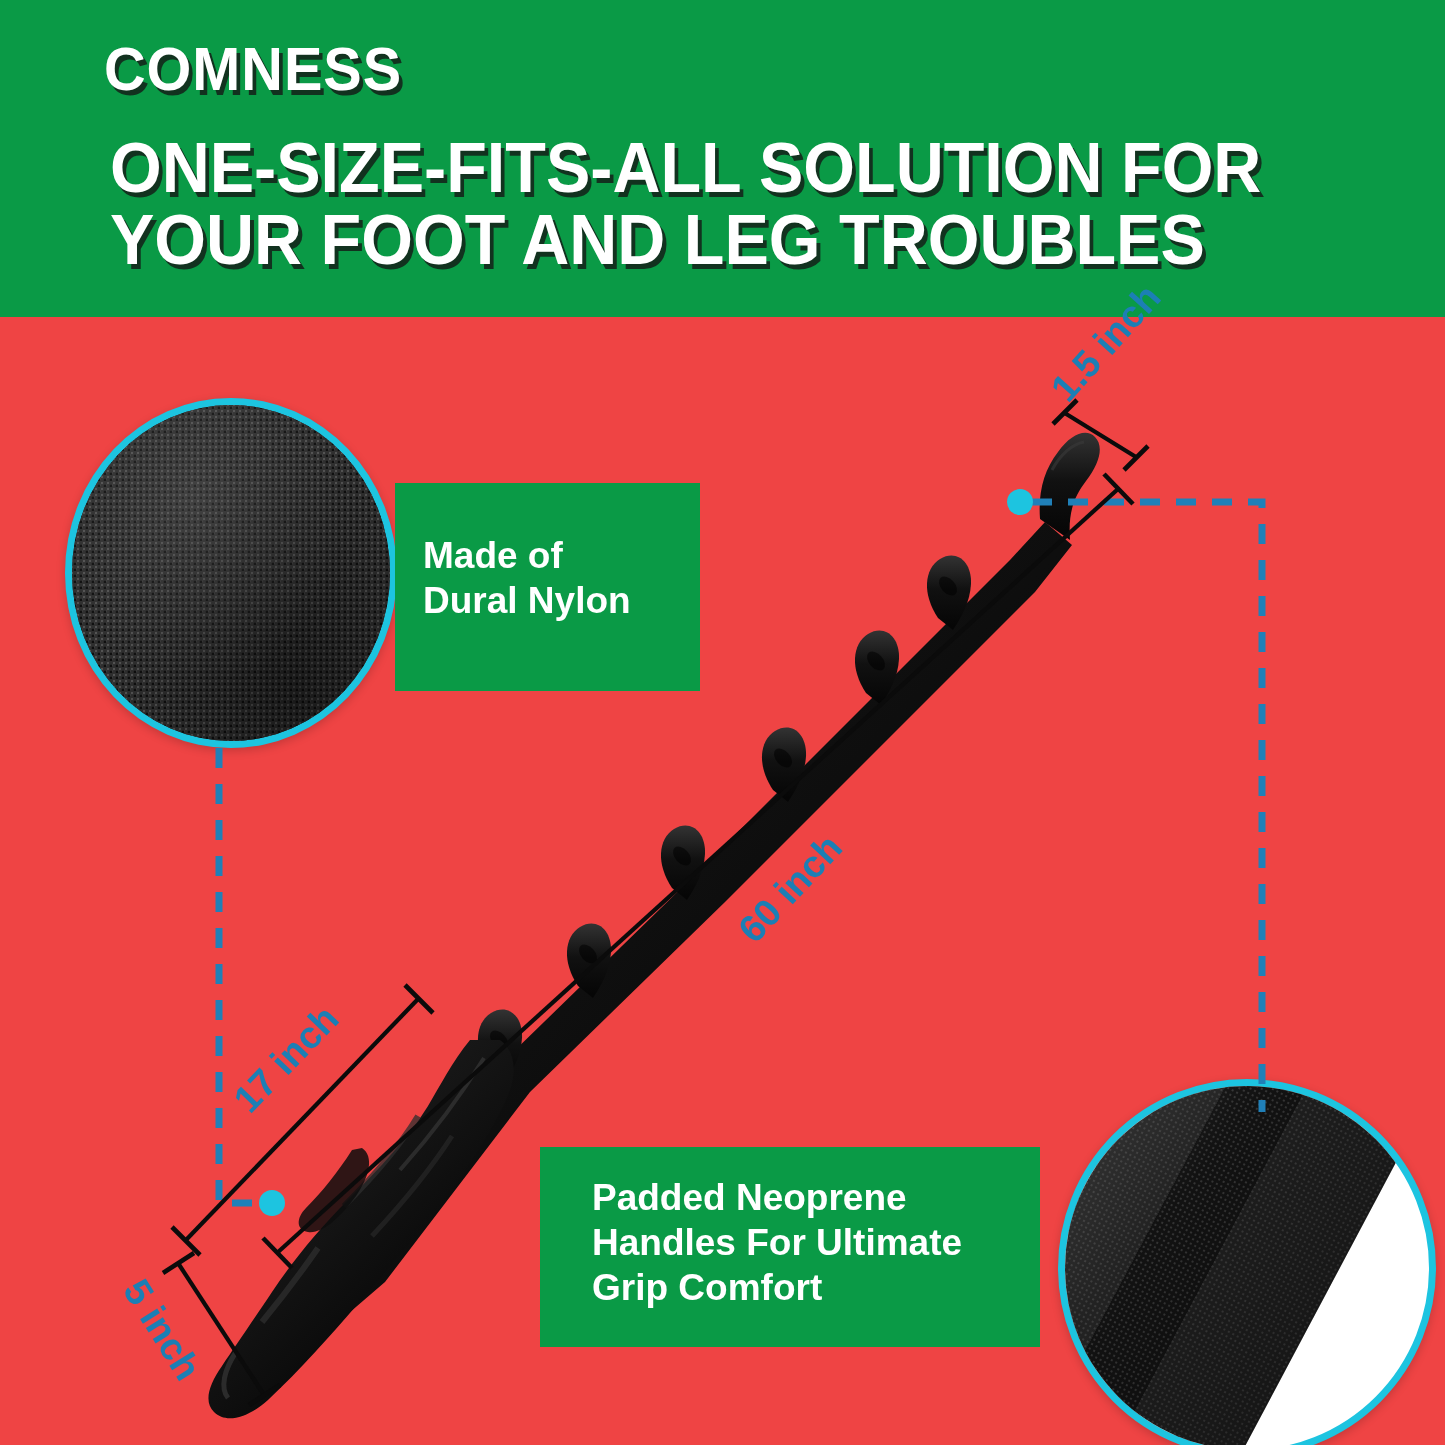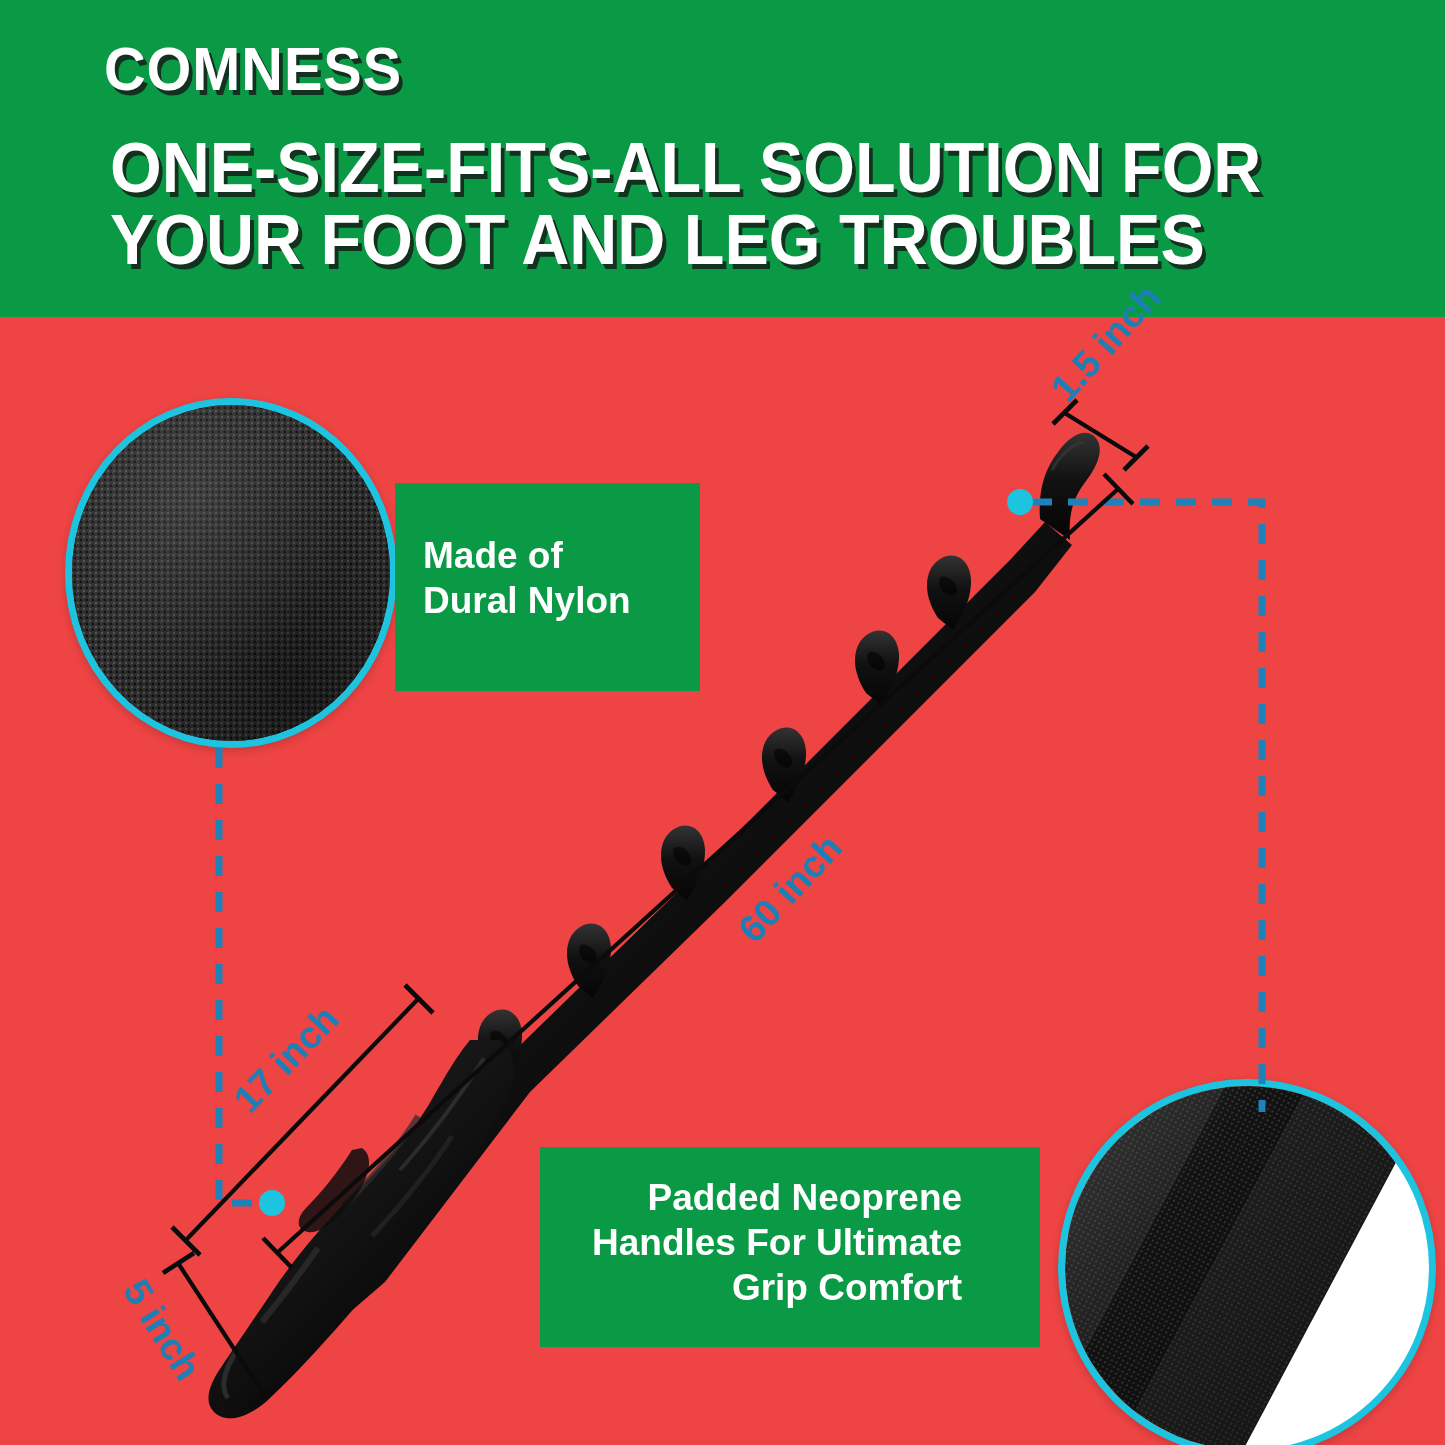--- a/index.html
+++ b/index.html
@@ -62,21 +62,21 @@
   
   .callout{position:absolute;background:#0a9a46;color:#ffffff;
            box-sizing:border-box;}
   .callout .ctext{position:absolute;color:#fff;font-weight:bold;
                   line-height:1.22;white-space:pre-line;}
 
   #callout-nylon{left:395px;top:483px;width:305px;height:208px;}
   #callout-nylon .ctext{left:28px;top:50px;font-size:37px;}
 
   #callout-handle{left:540px;top:1147px;width:500px;height:200px;}
-  #callout-handle .ctext{left:52px;top:28px;font-size:37px;text-align:right;}
+  #callout-handle .ctext{left:52px;top:28px;font-size:37px;}
 
   
   #overlay{position:absolute;left:0;top:0;width:1445px;height:1445px;}
   .dim-label{fill:#1c7fb5;font-family:"Liberation Sans","DejaVu Sans",sans-serif;
              font-size:38px;font-weight:bold;}
   .dashline{stroke:#2080b8;stroke-width:7;fill:none;
             stroke-dasharray:20 16;stroke-linecap:butt;}
   .dot{fill:#1dc4e0;}
   .dimline{stroke:#0b0b0b;stroke-width:4.2;fill:none;stroke-linecap:butt;}
   .dimcap{stroke:#0b0b0b;stroke-width:4.6;fill:none;stroke-linecap:butt;}

